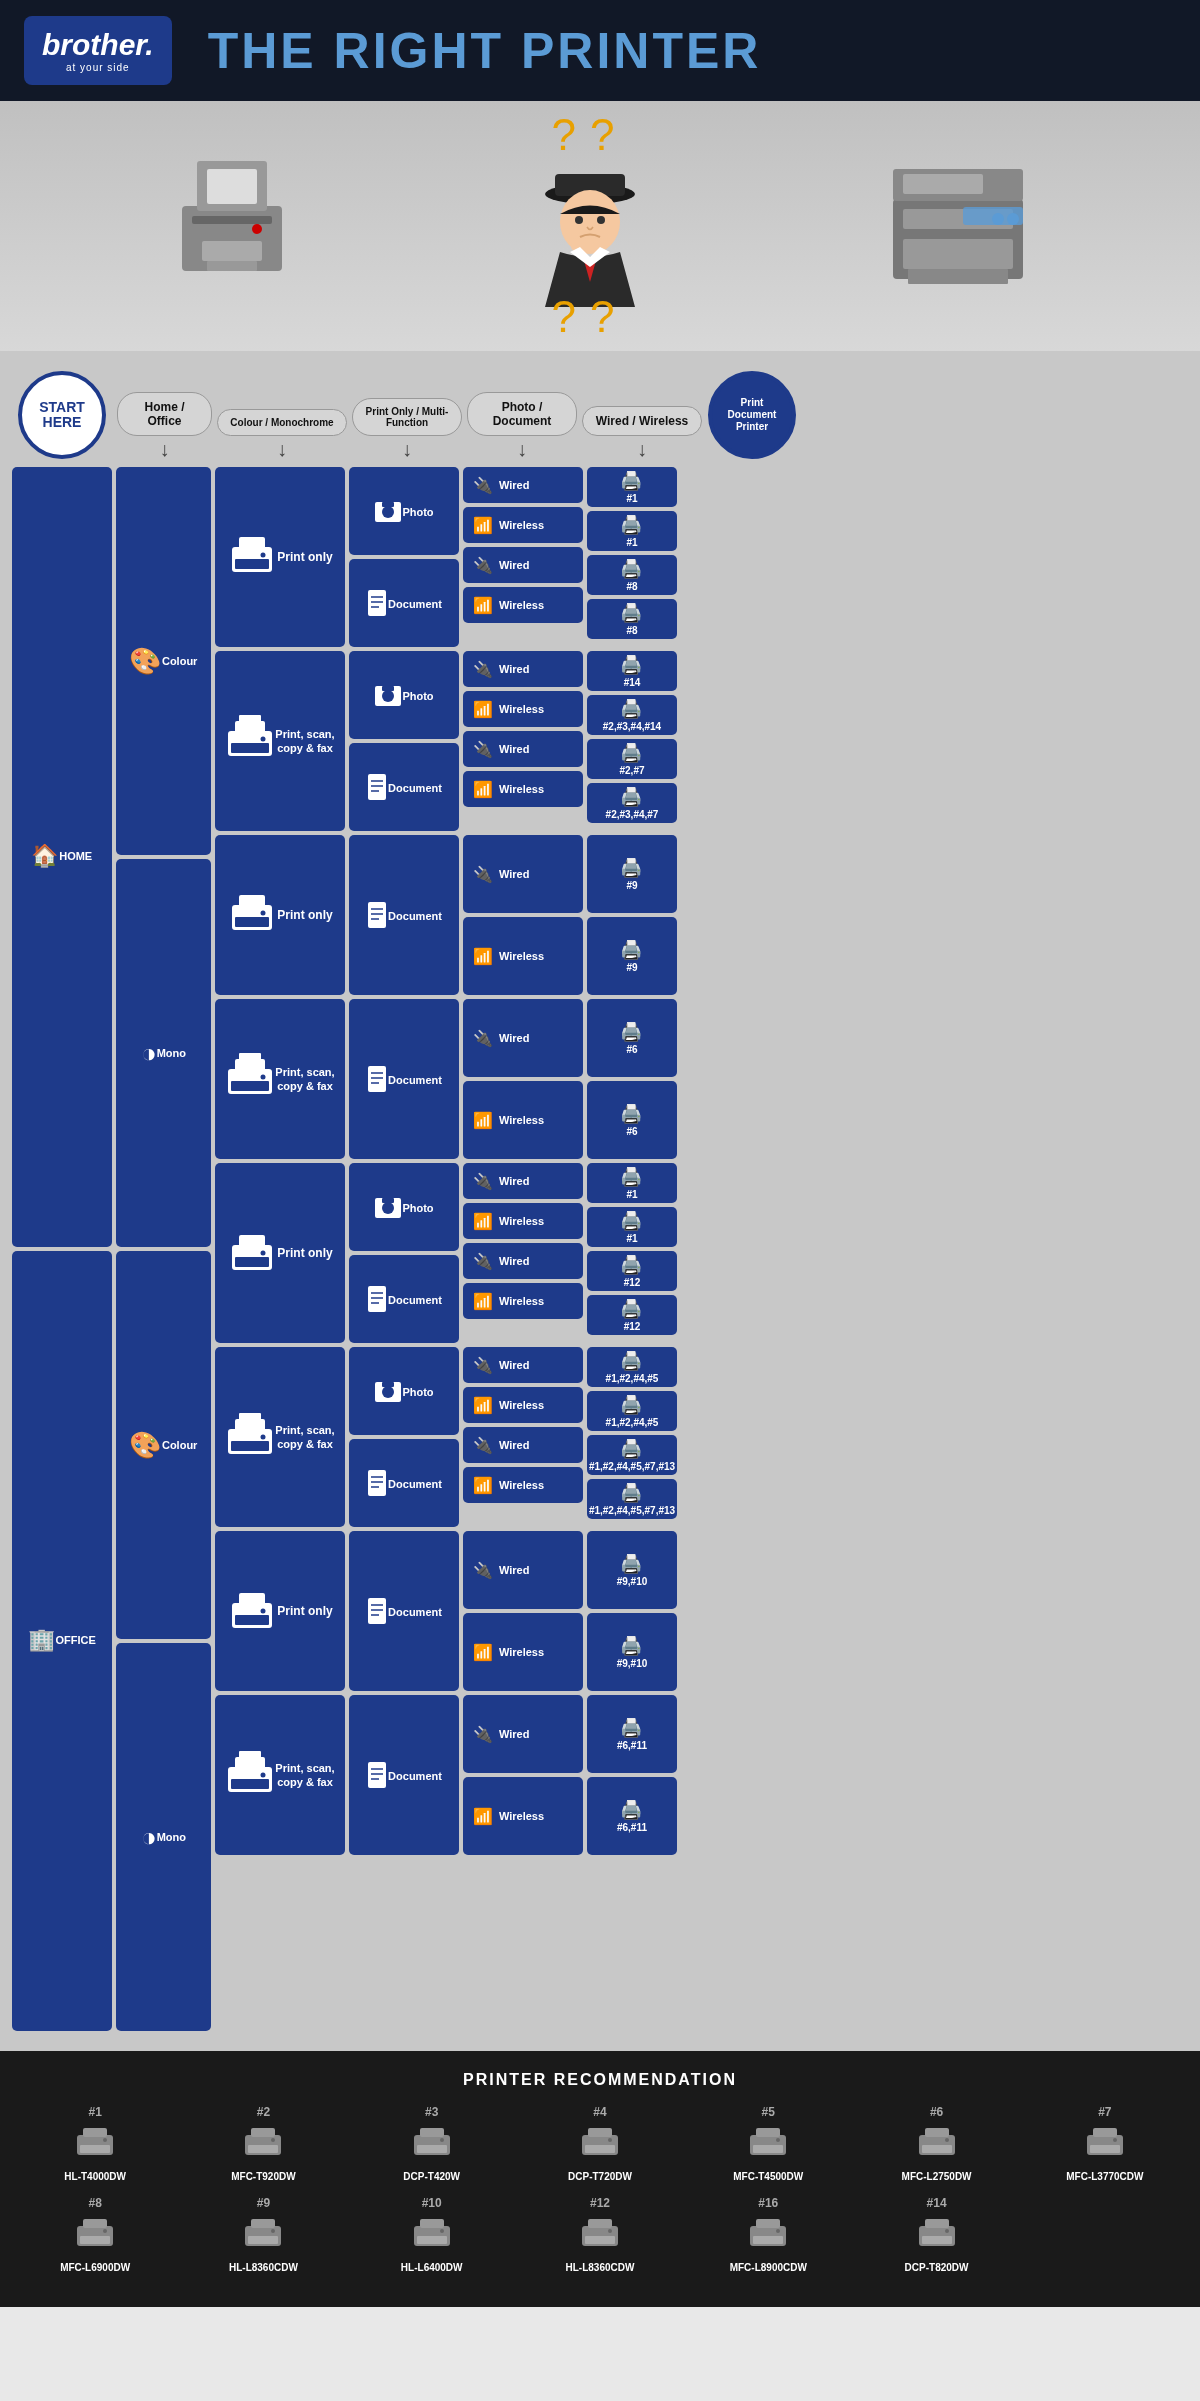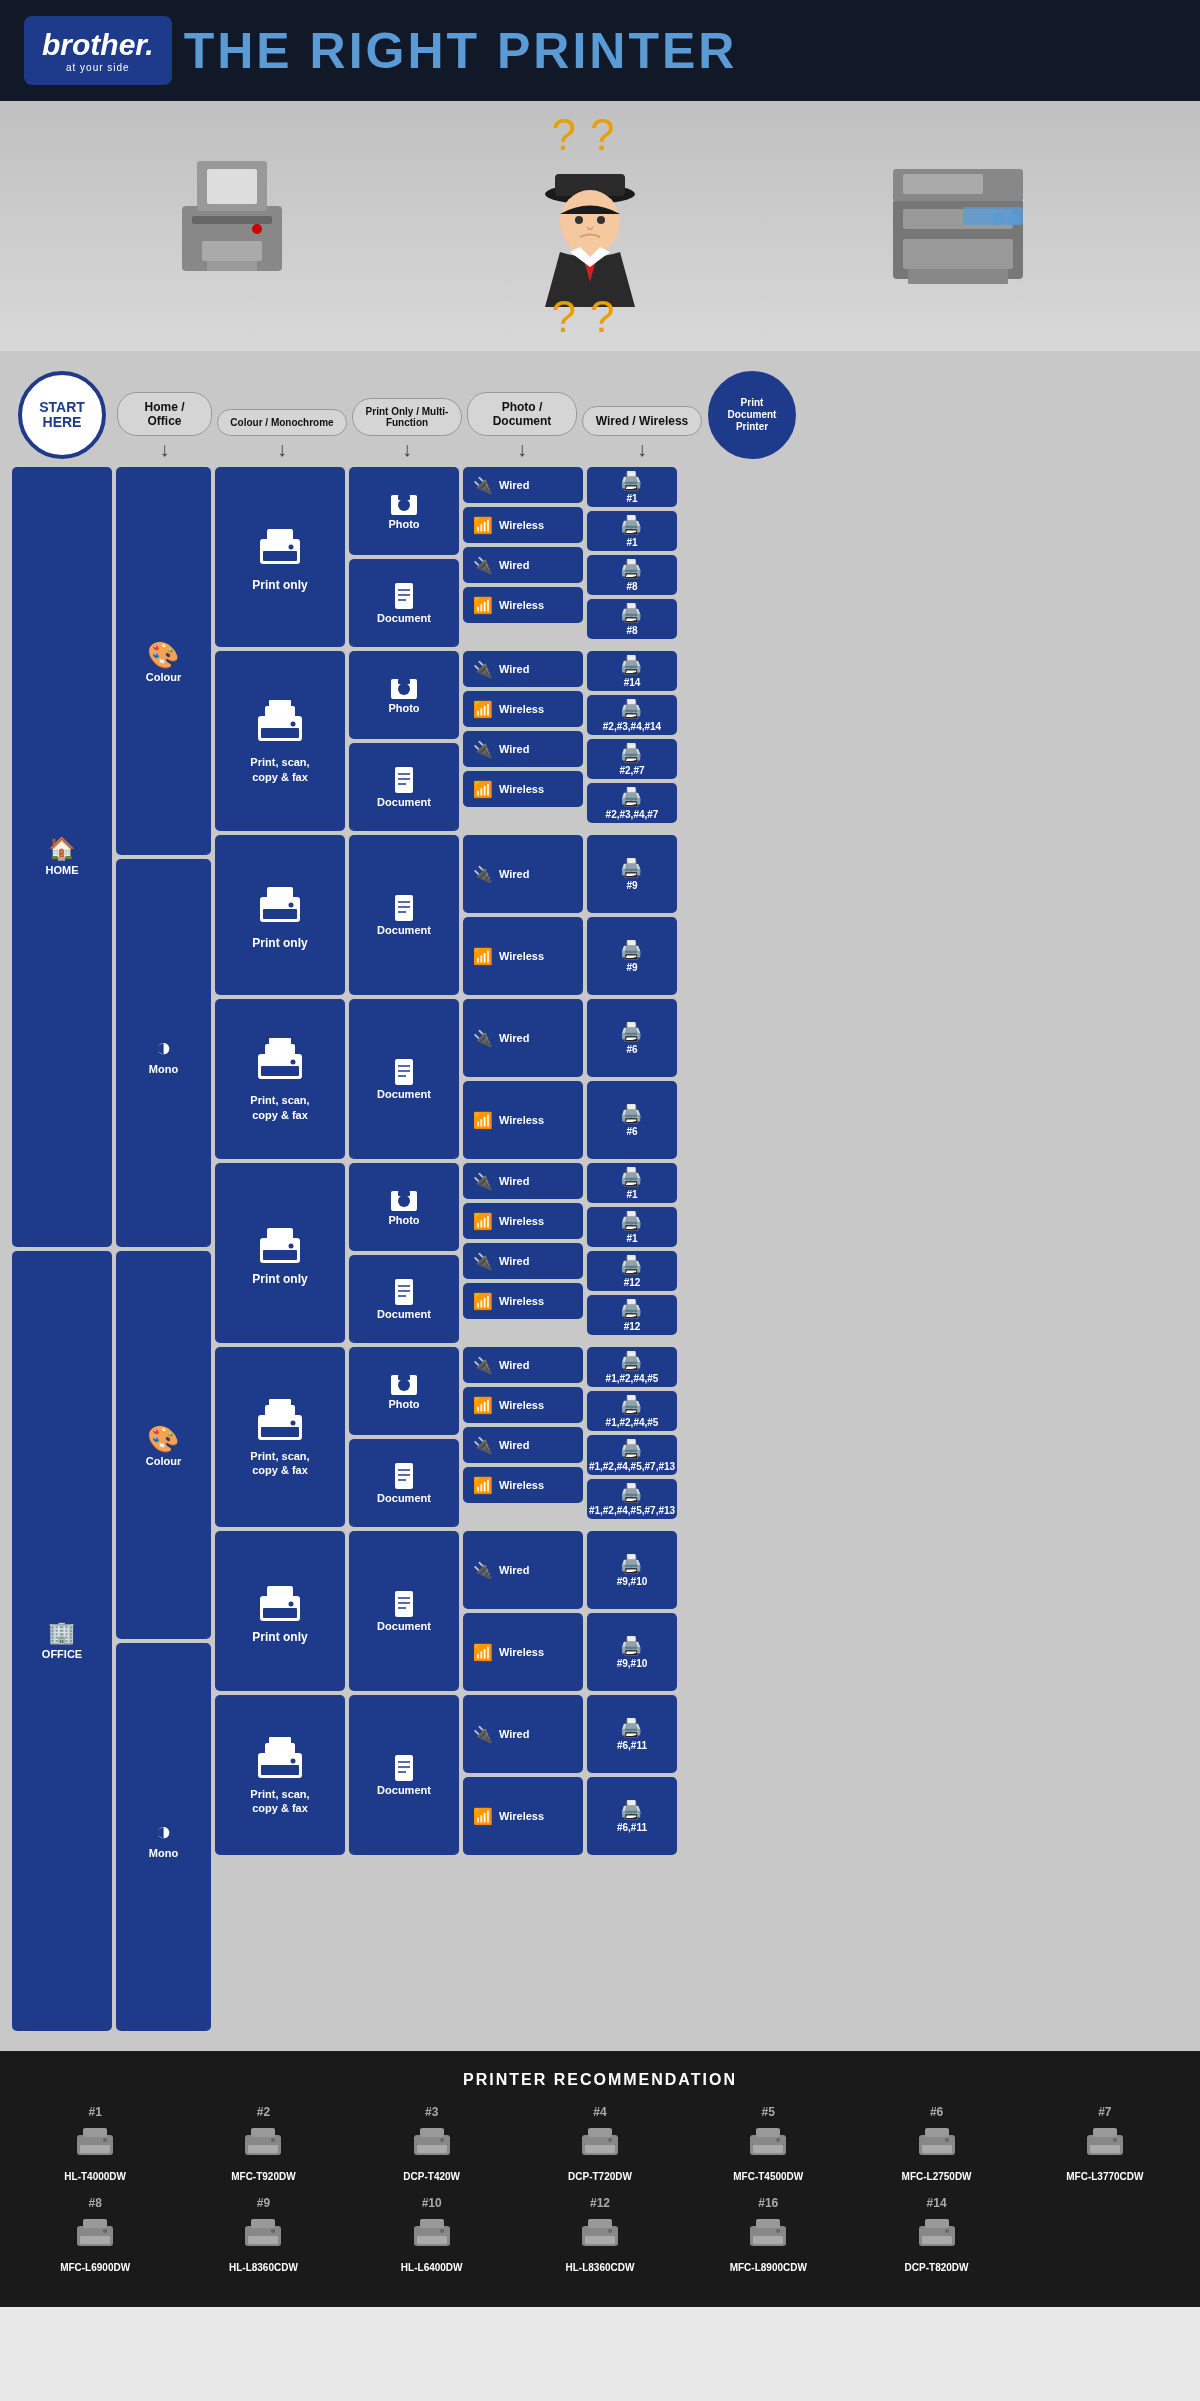--- a/index.html
+++ b/index.html
@@ -10,21 +10,21 @@
       width: 1200px;
       background: #c8c8c8;
     }
 
     
     .page-header {
       background: #111827;
       padding: 16px 24px;
       display: flex;
       align-items: center;
-      gap: 12px;
+      gap: 36px;
     }
     .logo-box {
       background: #1e3a8a;
       padding: 12px 18px;
       border-radius: 8px;
     }
     .logo-text {
       color: white;
       font-size: 30px;
       font-weight: 900;
@@ -145,21 +145,21 @@
       color: white;
       line-height: 1.2;
     }
 
     
     .bc {
       background: #1e3a8a;
       color: white;
       border-radius: 5px;
       display: flex;
-      flex-direction: column;
+      flex-direction: row;
       align-items: center;
       justify-content: center;
       text-align: center;
       padding: 5px 3px;
       font-size: 11px;
       font-weight: 700;
     }
     .bc .icon { font-size: 22px; margin-bottom: 2px; }
     .bc .label { font-size: 11px; line-height: 1.2; }
     .ww-row {

